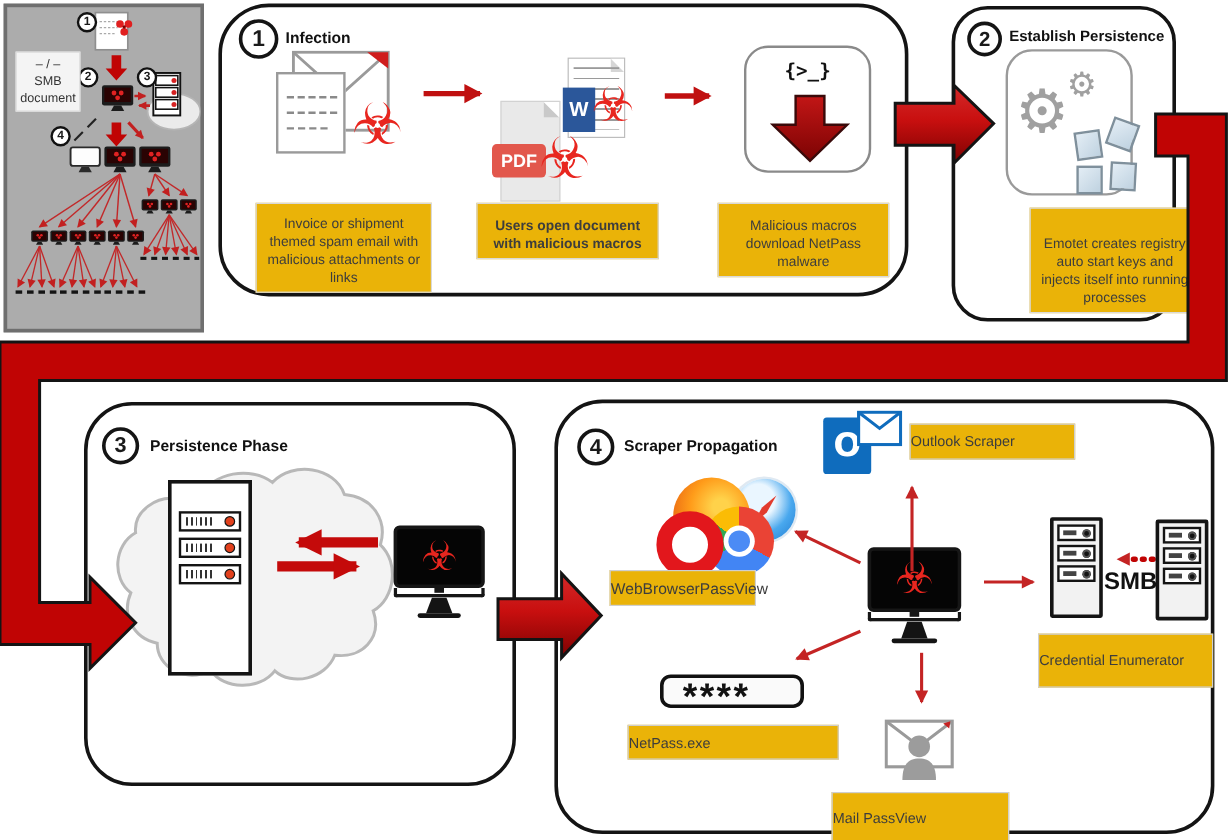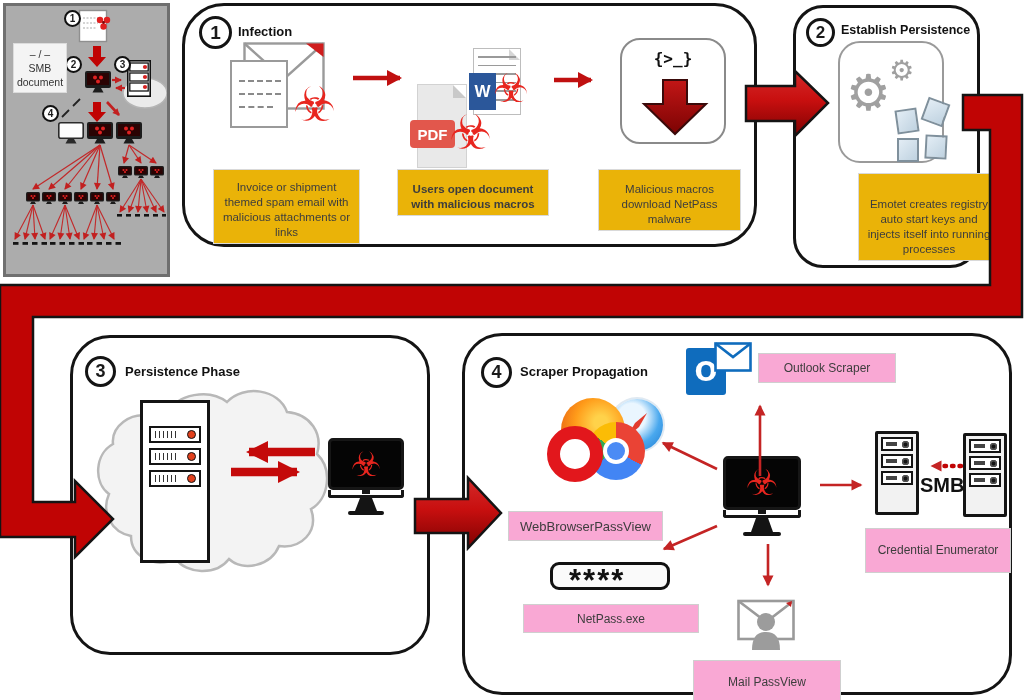--- a/index.html
+++ b/index.html
@@ -12,22 +12,22 @@
     position:absolute;background:#fff;border:3px solid #141414;border-radius:50%;
     display:flex;align-items:center;justify-content:center;font-weight:bold;box-sizing:border-box;
   }
   .ptitle{position:absolute;font-weight:bold;font-size:13px;color:#111;white-space:nowrap;}
   .caption{
     position:absolute;background:#eab308;border:1px solid #d9d9d9;color:#3d3d3d;
     display:flex;align-items:flex-end;justify-content:center;text-align:center;
     font-size:11.5px;line-height:1.3;padding:3px 5px;box-sizing:border-box;
   }
   .labelbox{
-    position:absolute;background:#f9a8d4;border:1px solid #cfcfcf;color:#3d3d3d;
-    display:flex;align-items:center;justify-content:center;text-align:center;
+    position:absolute;background:#eab308;border:1px solid #cfcfcf;color:#3d3d3d;
+    display:flex;align-items:center;text-align:center;
     font-size:12px;box-sizing:border-box;
   }
   .bio{font-family:"DejaVu Sans", sans-serif;color:#e8261f;line-height:1;position:absolute;}
   .gear{font-family:"DejaVu Sans", sans-serif;color:#a0a0a0;line-height:1;position:absolute;}
   .abs{position:absolute;box-sizing:border-box;}
   svg{display:block;}
   
   #minimap{position:absolute;left:3px;top:3px;width:167px;height:274px;background:#acacac;border:3px solid #6f6f6f;box-sizing:border-box;}
   .minibadge{position:absolute;width:17px;height:17px;border:2px solid #111;border-radius:50%;background:#fff;
     display:flex;align-items:center;justify-content:center;font-weight:bold;font-size:10px;box-sizing:border-box;}
@@ -350,21 +350,21 @@
     <svg width="52" height="52">
         <polygon points="36,14 28,28 16,38 24,24" fill="#e23b2e"></polygon>
       </svg>
   </div>
   <div class="abs" style="left:96px;top:62px;width:64px;height:64px;border-radius:50%;background:radial-gradient(circle at 62% 38%,#ffd24a 12%,#ff9c1a 45%,#e96412 80%);"></div>
   <div class="abs" style="left:122px;top:86px;width:58px;height:58px;border-radius:50%;background:conic-gradient(#ea4335 0 33%,#4285f4 33% 66%,#34a853 66% 85%,#fbbc05 85% 100%);">
     <div class="abs" style="left:16px;top:16px;width:26px;height:26px;border-radius:50%;background:#fff;"></div>
     <div class="abs" style="left:20px;top:20px;width:18px;height:18px;border-radius:50%;background:#4b8bf5;"></div>
   </div>
   <div class="abs" style="left:82px;top:90px;width:56px;height:56px;border-radius:50%;border:13px solid #e2171c;background:#fff;box-sizing:border-box;"></div>
-  <div class="labelbox" style="left:43px;top:139px;width:155px;height:30px;font-size:13px;margin-top:36px;">
+  <div class="labelbox" style="left:43px;top:139px;width:122px;height:30px;font-size:13px;">
       <span>WebBrowserPassView</span>
     </div>
 
   <div class="crt" style="left:258px;top:120px;width:78px;">
     <div class="crt-screen" style="height:54px;">
         <span class="bio" style="position:static;font-size:36px;">☣</span>
       </div>
     <div class="crt-chin"></div>
     <svg width="78" height="19">
       <polygon points="33,0 45,0 50,14 28,14" fill="#141414"></polygon>

